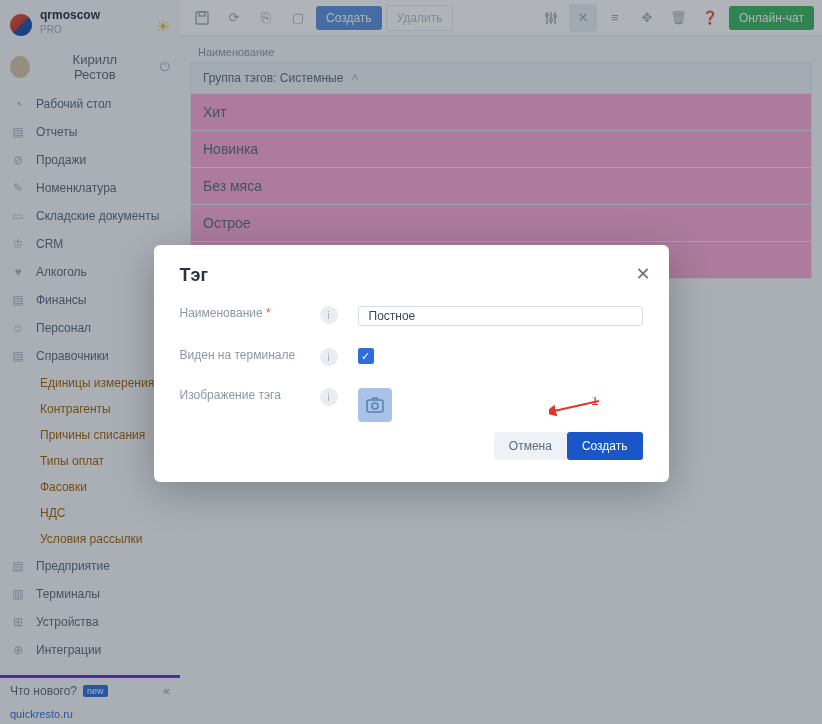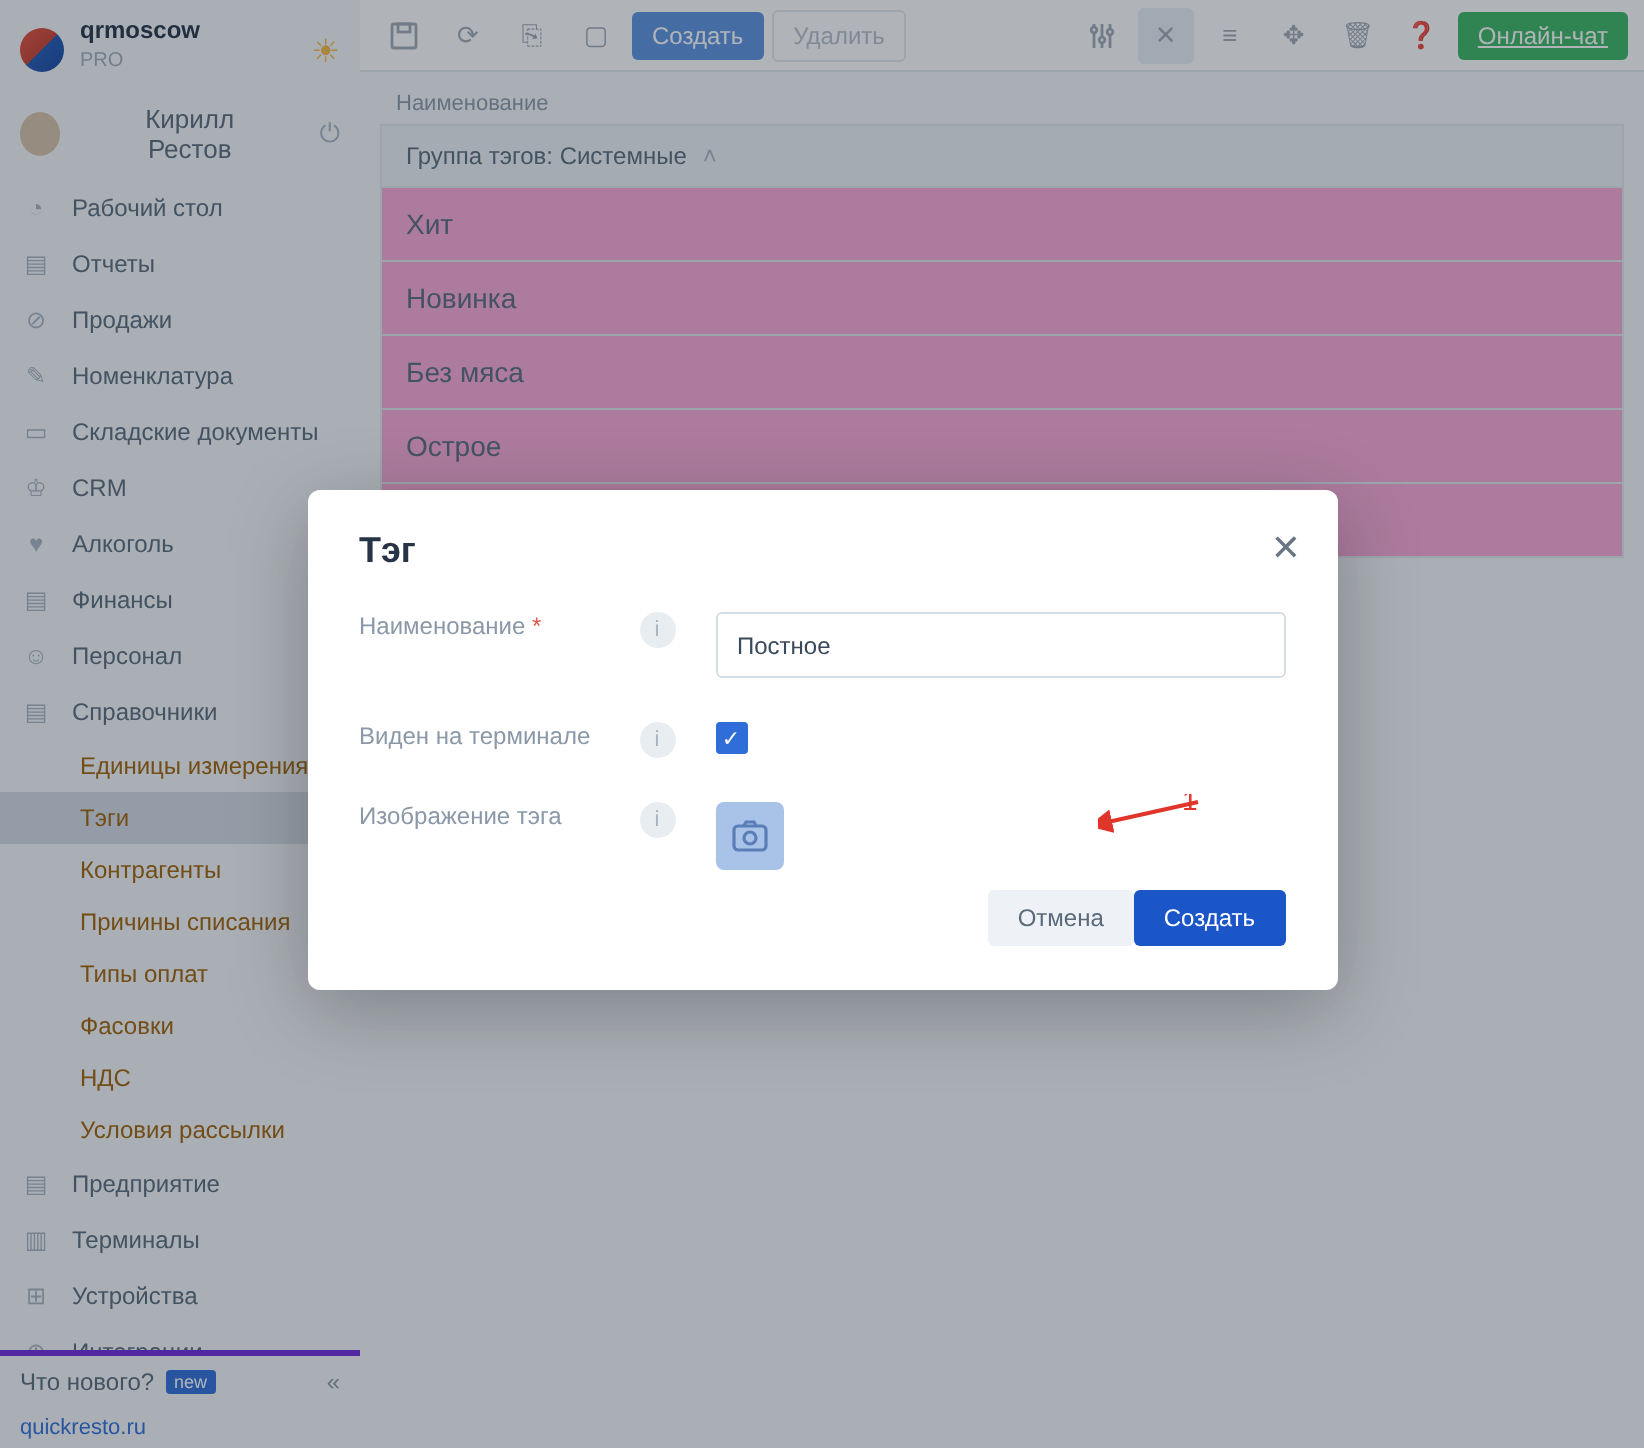--- a/index.html
+++ b/index.html
@@ -24,36 +24,36 @@
     .badge-new { background: #2f6ed8; color: #fff; font-size: 9px; padding: 1px 4px; border-radius: 2px; }
     .collapse { margin-left: auto; color: #8a98a7; }
     .url { padding: 4px 10px; font-size: 11px; color: #2f6ed8; }
 
     .main { position: absolute; left: 180px; top: 0; right: 0; height: 100%; display: flex; flex-direction: column; }
     .toolbar { height: 36px; background: #fff; border-bottom: 1px solid #e0e6ec; display: flex; align-items: center; padding: 0 8px; gap: 4px; }
     .tbtn { width: 28px; height: 28px; display: inline-flex; align-items: center; justify-content: center; color: #a0aab6; border-radius: 3px; cursor: pointer; }
     .btn { padding: 5px 10px; border-radius: 3px; font-size: 12px; cursor: pointer; border: none; }
     .btn-primary { background: #5c92de; color: #fff; }
     .btn-ghost { background: #fff; color: #b5bec8; border: 1px solid #e2e8ee; }
-    .btn-green { background: #3ab561; color: #fff; text-decoration: underline; }
+    .btn-green { background: #3ab561; color: #fff; }
     .spacer { flex: 1; }
     .content { flex: 1; padding: 6px 10px 10px 10px; overflow: auto; }
     .col-head { font-size: 11px; color: #8a98a7; padding: 4px 8px; }
     .group-row { background: #eef2f6; padding: 8px 12px; font-size: 12px; display: flex; align-items: center; gap: 8px; border: 1px solid #e0e6ec; }
     .row { padding: 10px 12px; font-size: 14px; border: 1px solid #e0e6ec; border-top: none; background: #f9a8d4; }
 
     .overlay { position: absolute; inset: 0; background: rgba(30,40,55,0.35); display: flex; align-items: flex-start; justify-content: center; padding-top: 245px; }
     .modal { width: 515px; background: #fff; border-radius: 6px; box-shadow: 0 10px 40px rgba(0,0,0,0.25); padding: 20px 26px 22px 26px; position: relative; }
     .modal h2 { font-size: 18px; color: #263445; font-weight: 600; margin-bottom: 20px; }
     .close { position: absolute; right: 18px; top: 18px; color: #6a7684; cursor: pointer; font-size: 18px; }
     .frow { display: flex; align-items: flex-start; margin-bottom: 22px; }
     .flabel { width: 140px; font-size: 12px; color: #8a98a7; }
     .req { color: #e05a4a; }
     .info { width: 18px; height: 18px; border-radius: 50%; background: #e8edf1; color: #a8b4c0; display: inline-flex; align-items: center; justify-content: center; font-size: 11px; margin-right: 20px; }
-    .finput { flex: 1; height: 33px; border: 1px solid #d5dde5; border-radius: 3px; padding: 3px 10px; font-size: 12px; color: #3a4a5a; }
+    .finput { flex: 1; height: 20px; border: 1px solid #d5dde5; border-radius: 3px; padding: 3px 10px; font-size: 12px; color: #3a4a5a; }
     .chk { width: 16px; height: 16px; background: #2f6ed8; border: 2px solid #2f6ed8; border-radius: 2px; display: inline-flex; align-items: center; justify-content: center; color: #fff; font-size: 11px; }
     .imgbtn { width: 34px; height: 34px; background: #a9c3e8; border-radius: 4px; display: inline-flex; align-items: center; justify-content: center; color: #5a7fb8; cursor: pointer; }
     .arrow { position: absolute; left: 395px; top: 152px; pointer-events: none; }
     .mactions { display: flex; justify-content: flex-end; margin-top: 10px; }
     .mbtn { padding: 7px 15px; border-radius: 3px; font-size: 12px; cursor: pointer; border: none; }
     .mbtn-cancel { background: #eef2f6; color: #5a6a7a; }
     .mbtn-primary { background: #1a56c7; color: #fff; }
   </style>
 </head>
 <body>
@@ -107,21 +107,20 @@
       </div>
     <div class="nav-item">
         <span class="ico">☺</span>
         <span>Персонал</span>
       </div>
     <div class="nav-item">
         <span class="ico">▤</span>
         <span>Справочники</span>
       </div>
     <div class="sub-item">Единицы измерения</div>
-    <div class="sub-item active">Тэги</div>
     <div class="sub-item">Контрагенты</div>
     <div class="sub-item">Причины списания</div>
     <div class="sub-item">Типы оплат</div>
     <div class="sub-item">Фасовки</div>
     <div class="sub-item">НДС</div>
     <div class="sub-item">Условия рассылки</div>
     <div class="nav-item">
         <span class="ico">▤</span>
         <span>Предприятие</span>
       </div>

